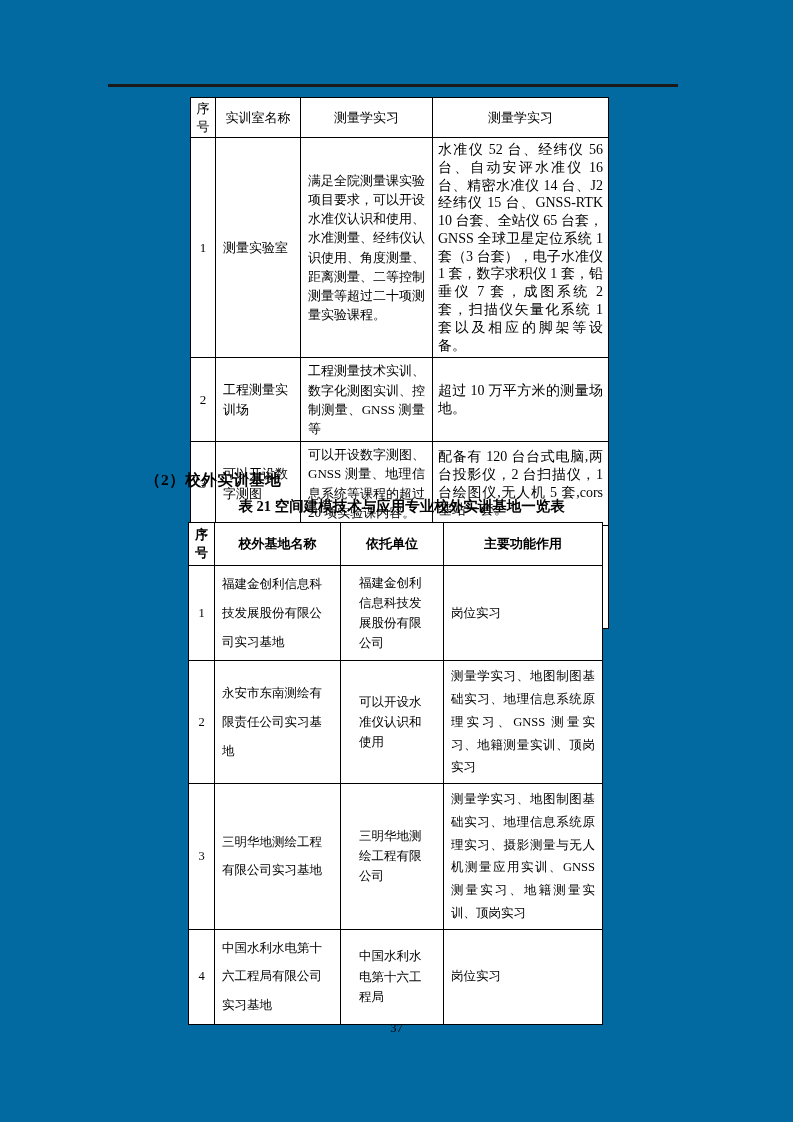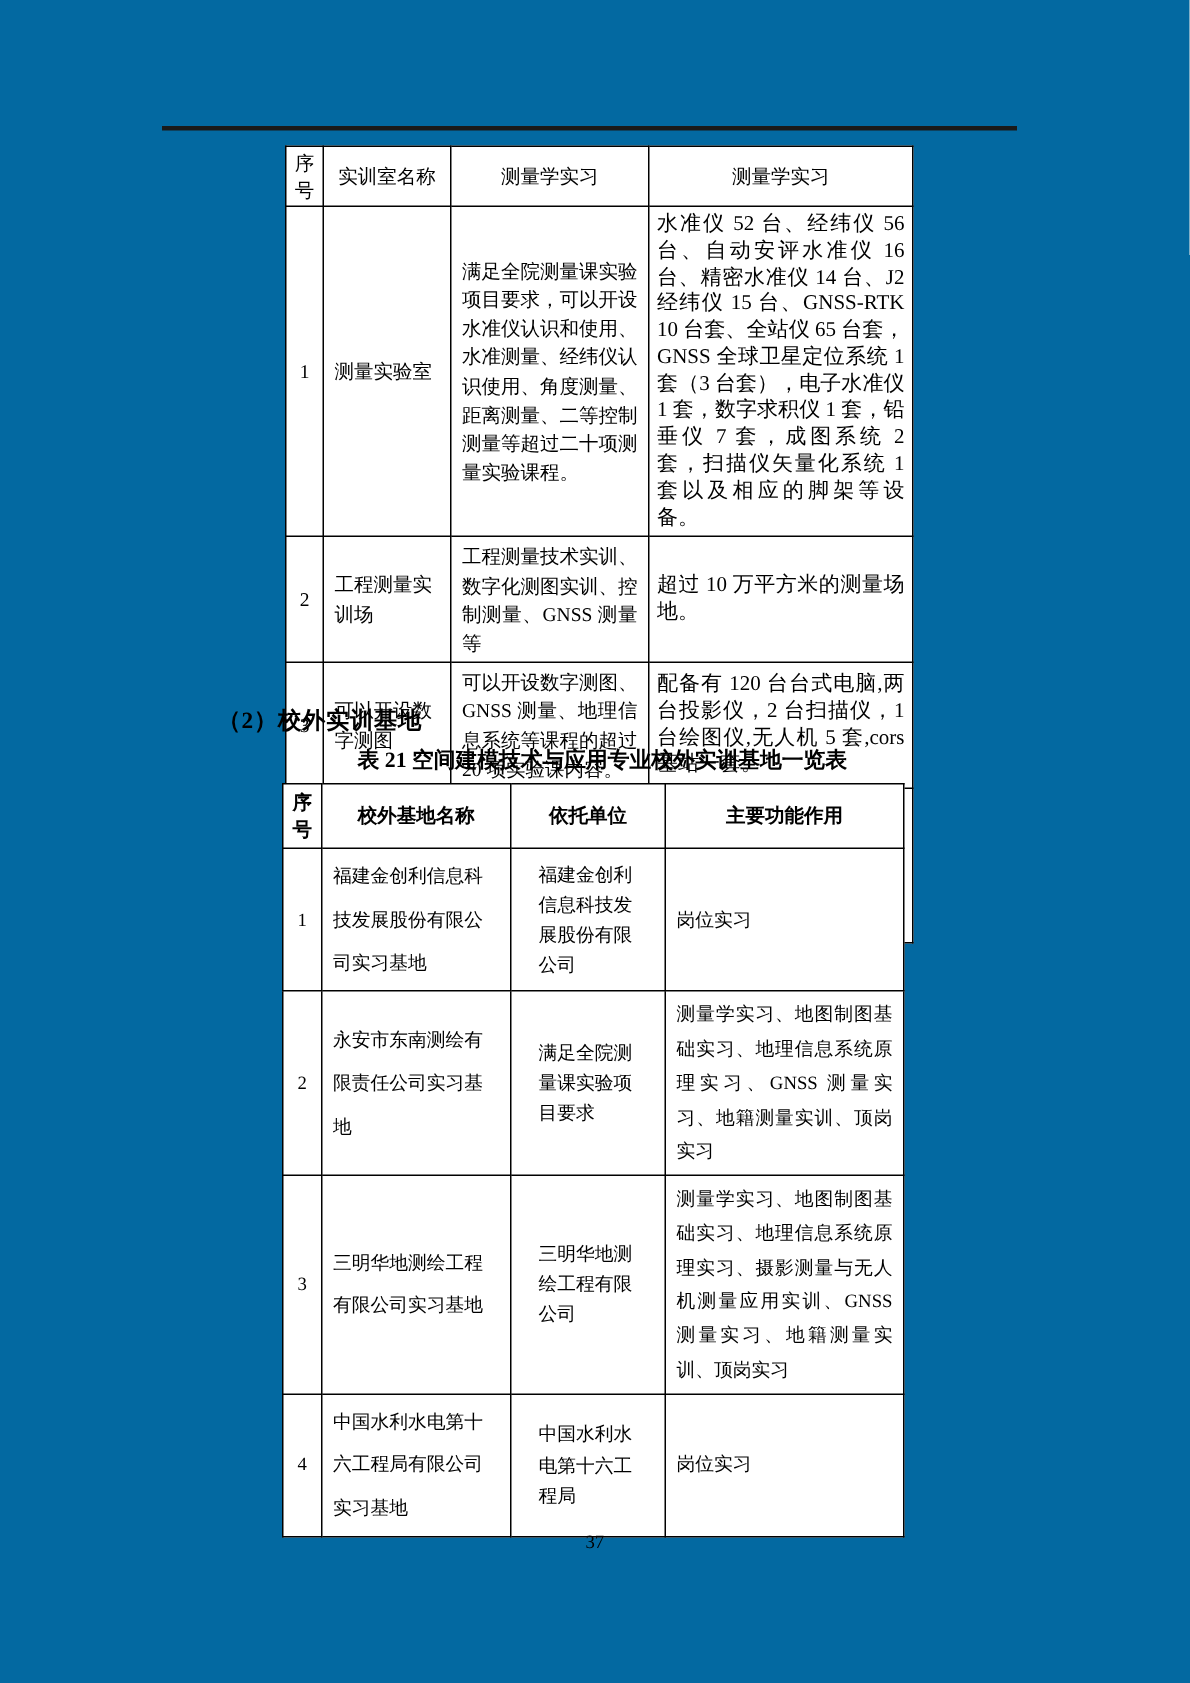--- a/index.html
+++ b/index.html
@@ -167,21 +167,21 @@
       </tr>
       <tr class="r0">
         <td class="c-seq">1</td>
         <td class="c-name">福建金创利信息科技发展股份有限公司实习基地</td>
         <td class="c-org">福建金创利信息科技发展股份有限公司</td>
         <td class="c-role short">岗位实习</td>
       </tr>
       <tr class="r1">
         <td class="c-seq">2</td>
         <td class="c-name">永安市东南测绘有限责任公司实习基地</td>
-        <td class="c-org">满足全院测量课实验项目要求</td>
+        <td class="c-org">可以开设水准仪认识和使用</td>
         <td class="c-role">测量学实习、地图制图基础实习、地理信息系统原理实习、GNSS 测量实习、地籍测量实训、顶岗实习</td>
       </tr>
       <tr class="r2">
         <td class="c-seq">3</td>
         <td class="c-name">三明华地测绘工程有限公司实习基地</td>
         <td class="c-org">三明华地测绘工程有限公司</td>
         <td class="c-role">测量学实习、地图制图基础实习、地理信息系统原理实习、摄影测量与无人机测量应用实训、GNSS 测量实习、地籍测量实训、顶岗实习</td>
       </tr>
       <tr class="r3">
         <td class="c-seq">4</td>

